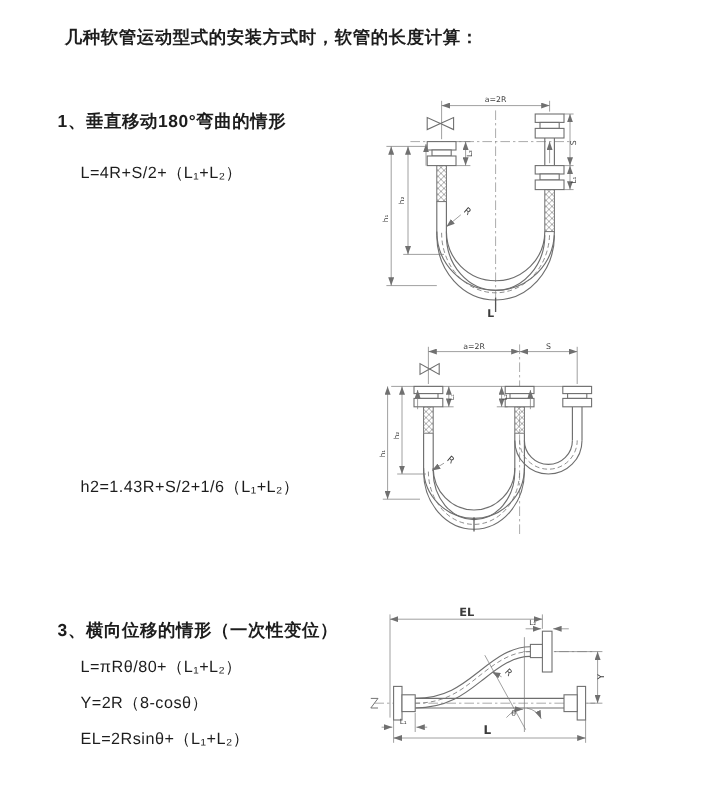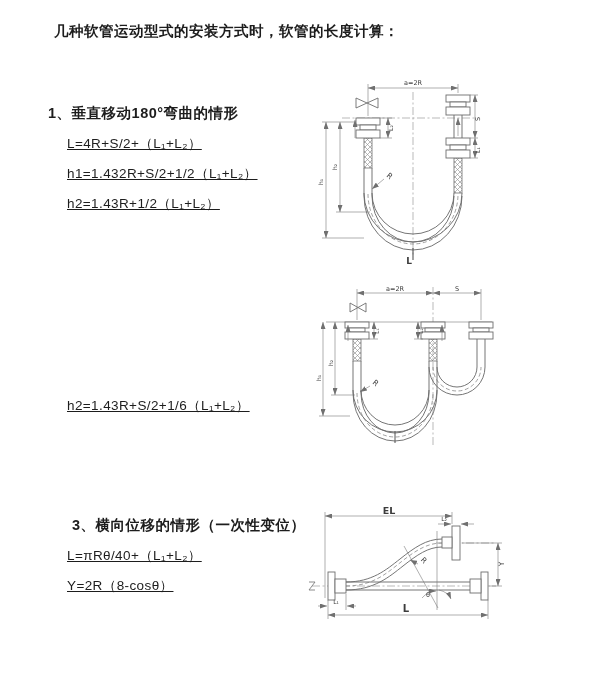--- a/index.html
+++ b/index.html
@@ -1,45 +1,44 @@
 <!DOCTYPE html>
 <html><head>
 <meta charset="utf-8">
 <style>
   html,body{margin:0;padding:0;background:#fff;}
   body{width:600px;height:675px;position:relative;font-family:"Liberation Sans",sans-serif;color:#1d1d1d;}
   .page{position:absolute;inset:0;background:#fff;}
   .title{position:absolute;left:35px;top:22px;font-size:14.5px;font-weight:600;letter-spacing:.5px;margin-left:19px;}
   .sec-head{position:absolute;font-size:14.5px;font-weight:600;letter-spacing:.5px;}
-  .formula{position:absolute;font-size:13.5px;letter-spacing:.4px;font-weight:500;text-decoration:underline;}
+  .formula{position:absolute;font-size:13.5px;letter-spacing:.4px;font-weight:500;}
   svg{position:absolute;overflow:visible;}
   svg text{font-family:"DejaVu Sans",sans-serif;fill:#3c3c3c;}
   .dln{stroke:#6e6e6e;stroke-width:.95;fill:none;}
   .fit{stroke:#6e6e6e;stroke-width:.9;fill:#fff;}
   .dim{stroke:#7a7a7a;stroke-width:.6;fill:none;}
   .cl{stroke:#8a8a8a;stroke-width:.6;fill:none;stroke-dasharray:8 2.5 2 2.5;}
   .dsh{stroke:#787878;stroke-width:.7;fill:none;stroke-dasharray:4 2.5;}
 </style>
 </head>
 <body>
 
 <div class="page">
 
   <div class="title">几种软管运动型式的安装方式时，软管的长度计算：</div>
 
-  <div class="sec-head" style="left:48px;top:104px;">1、垂直移动180°弯曲的情形</div>
+  <div class="sec-head" style="left:48px;top:92px;">1、垂直移动180°弯曲的情形</div>
   <div class="formula" style="left:67px;top:135px;">L=4R+S/2+（L₁+L₂）</div>
-  <div class="formula" style="left:67px;top:165px;">h1=1.432R+S/2+1/2（L₁+L₂）</div>
-  <div class="formula" style="left:67px;top:195px;">h2=1.43R+1/2（L₁+L₂）</div>
 
   <div class="formula" style="left:67px;top:397px;">h2=1.43R+S/2+1/6（L₁+L₂）</div>
 
-  <div class="sec-head" style="left:48px;top:516px;margin-left:24px;">3、横向位移的情形（一次性变位）</div>
-  <div class="formula" style="left:67px;top:547px;">L=πRθ/40+（L₁+L₂）</div>
+  <div class="sec-head" style="left:48px;top:516px;">3、横向位移的情形（一次性变位）</div>
+  <div class="formula" style="left:67px;top:547px;">L=πRθ/80+（L₁+L₂）</div>
   <div class="formula" style="left:67px;top:577px;">Y=2R（8-cosθ）</div>
+  <div class="formula" style="left:67px;top:607px;">EL=2Rsinθ+（L₁+L₂）</div>
 
   <svg style="left:310px;top:72px;" width="220" height="195" viewBox="0 0 220 195">
     <defs>
       <marker id="a1e" markerWidth="7" markerHeight="5" refX="7" refY="2.5" orient="auto" markerUnits="userSpaceOnUse">
           <path d="M0,0 L7,2.5 L0,5 z" fill="#707070"></path>
         </marker>
       <marker id="a1s" markerWidth="7" markerHeight="5" refX="0" refY="2.5" orient="auto" markerUnits="userSpaceOnUse">
           <path d="M7,0 L0,2.5 L7,5 z" fill="#707070"></path>
         </marker>
       <pattern id="hp1" width="5" height="5" patternUnits="userSpaceOnUse">

